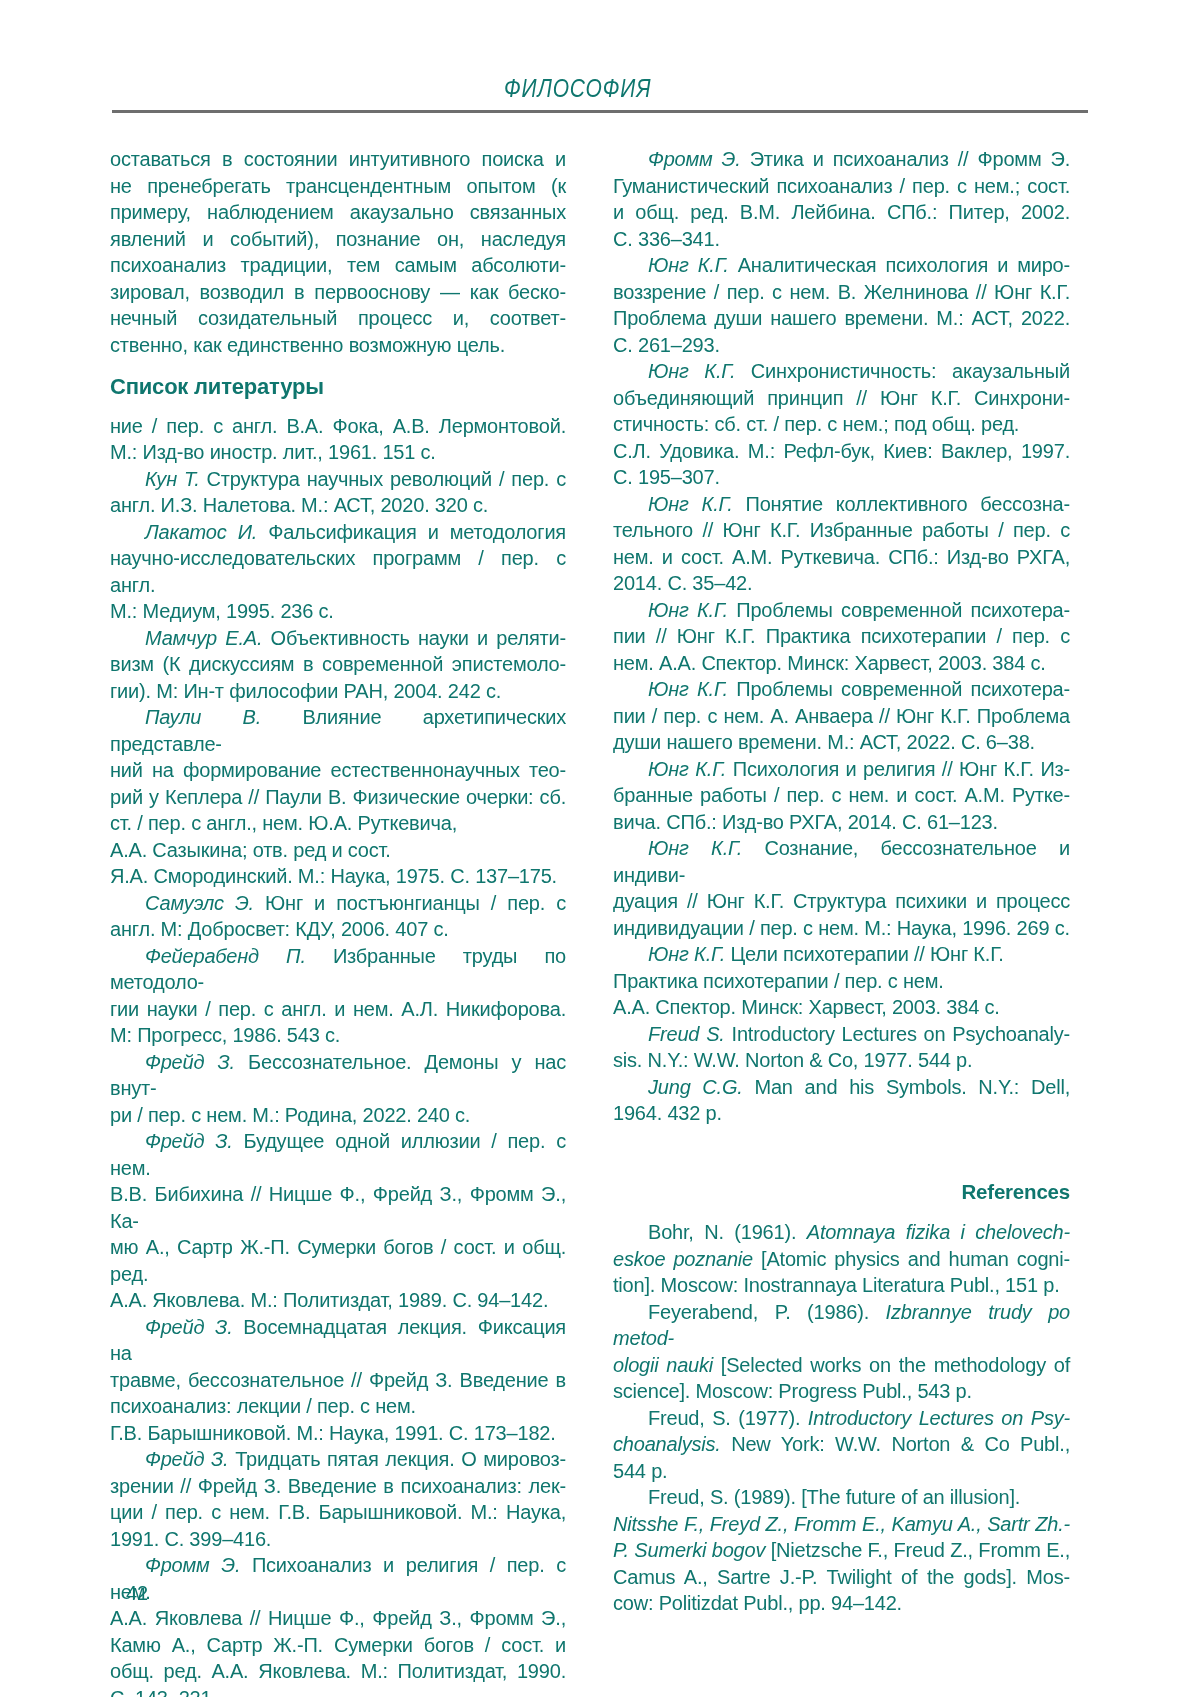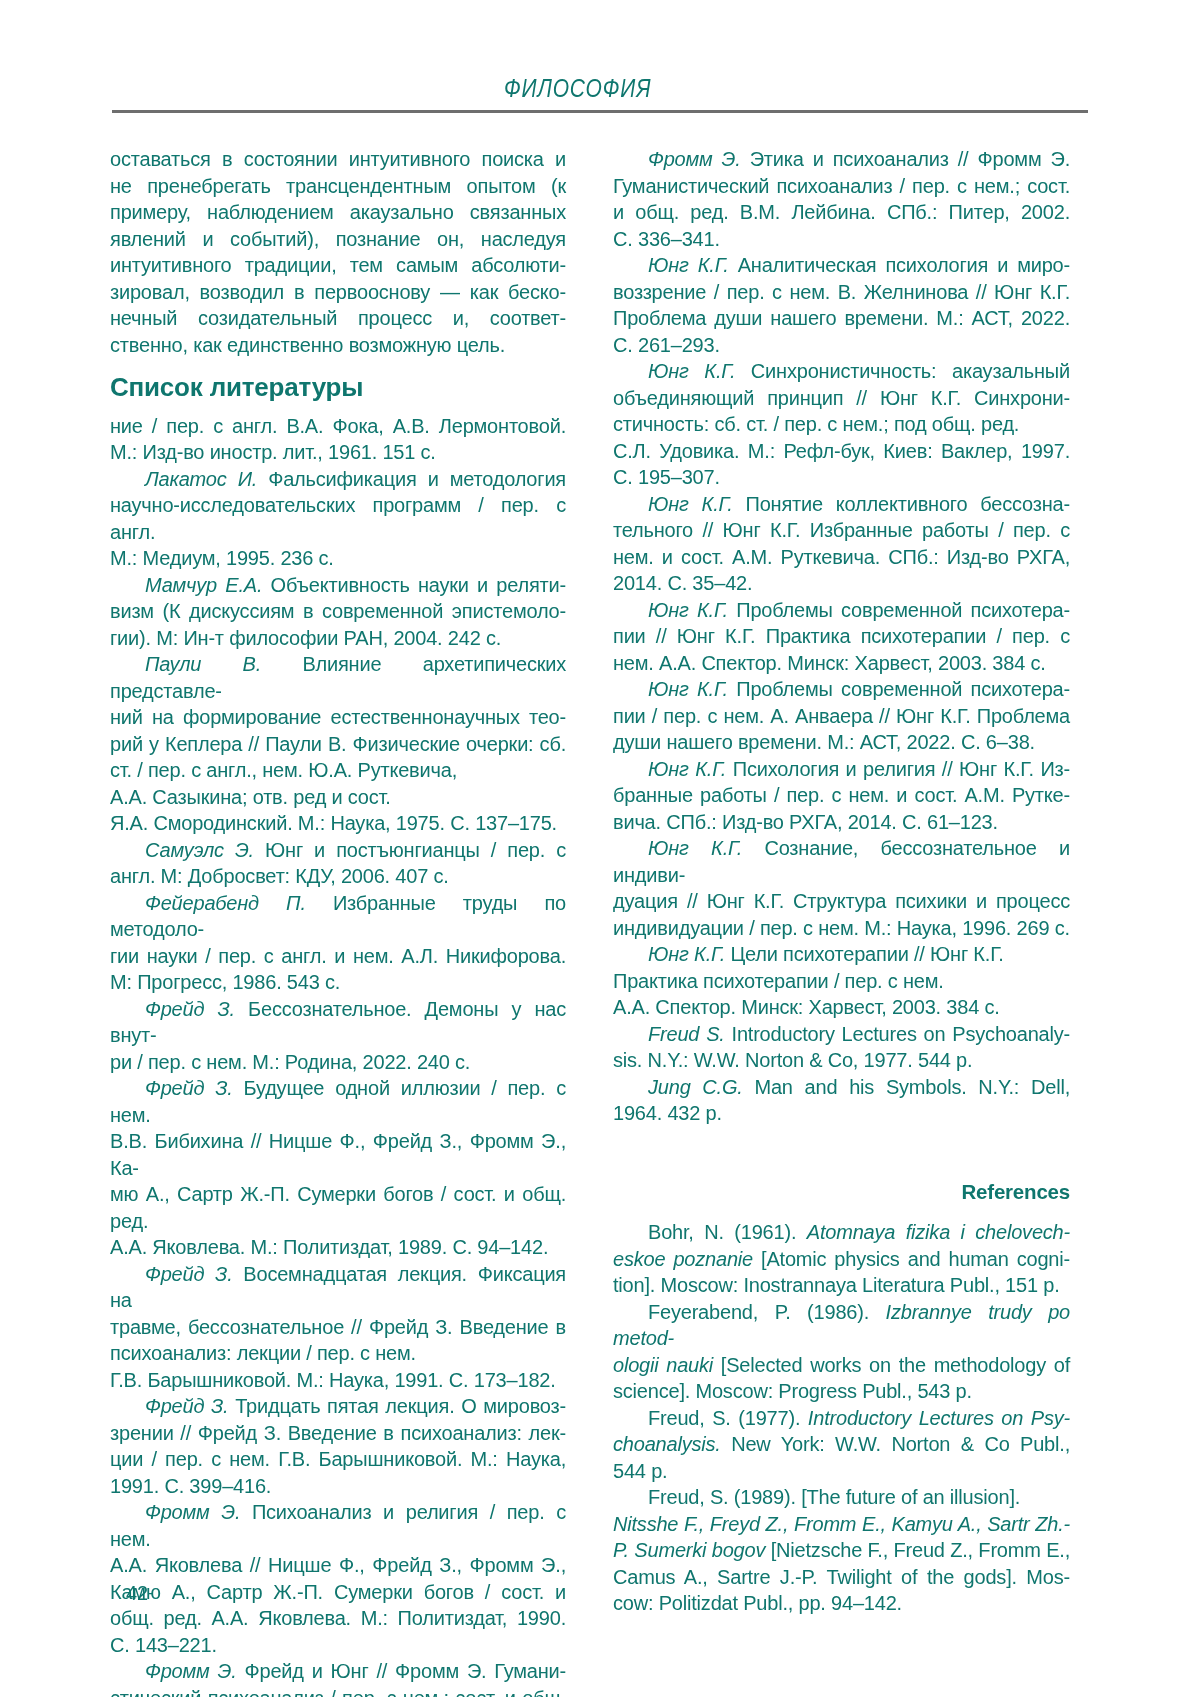--- a/index.html
+++ b/index.html
@@ -9,50 +9,54 @@
         font-size:25px;font-style:italic;}
   .journal-title .inner{display:inline-block;transform:scaleX(0.84);letter-spacing:1px;}
   .header-rule{position:absolute;left:112px;top:110px;width:976px;height:3px;background:#6e6e6e;}
   .col{position:absolute;top:126px;font-size:20px;line-height:26.5px;letter-spacing:-0.2px;margin-top:20px;}
   .col-left{left:110px;width:456px;}
   .col-right{left:613px;width:457px;}
   .line{text-align:left;}
   .line.j{text-align:justify;text-align-last:justify;text-justify:inter-word;}
   .line.ind{text-indent:35px;}
   .it{font-style:italic;}
-  .sec-heading{font-weight:bold;margin:16px 0 12px 0;font-size:26px;}
+  .sec-heading{font-weight:bold;margin:16px 0 12px 0;font-size:22px;}
   .refs-heading{font-weight:bold;margin:52px 0 14px 0;font-size:20.5px;text-align:right;}
   .page-number{position:absolute;left:126px;top:1582px;font-size:20px;}
 </style>
 </head>
 <body>
 
 <div class="page">
 
   <div class="journal-title">
     <span class="inner">ФИЛОСОФИЯ</span>
   </div>
   <div class="header-rule"></div>
 
   <div class="col col-left">
     <div>
         <div class="line j"><span>оставаться в состоянии интуитивного поиска и</span></div>
         <div class="line j"><span>не пренебрегать трансцендентным опытом (к</span></div>
         <div class="line j"><span>примеру, наблюдением акаузально связанных</span></div>
         <div class="line j"><span>явлений и событий), познание он, наследуя</span></div>
-        <div class="line j"><span>интуитивного традиции, тем самым абсолюти-</span></div>
+        <div class="line j"><span>психоанализ традиции, тем самым абсолюти-</span></div>
         <div class="line j"><span>зировал, возводил в первооснову — как беско-</span></div>
         <div class="line j"><span>нечный созидательный процесс и, соответ-</span></div>
         <div class="line"><span>ственно, как единственно возможную цель.</span></div>
       </div>
     <div class="sec-heading">Список литературы</div>
     <div>
         <div class="entry">
           <div class="line j"><span>ние / пер. с англ. В.А. Фока, А.В. Лермонтовой.</span></div>
           <div class="line"><span>М.: Изд-во иностр. лит., 1961. 151 с.</span></div>
+        </div>
+        <div class="entry">
+          <div class="line j ind"><span class="it">Кун Т.</span><span> Структура научных революций / пер. с</span></div>
+          <div class="line"><span>англ. И.З. Налетова. М.: АСТ, 2020. 320 с.</span></div>
         </div>
         <div class="entry">
           <div class="line j ind"><span class="it">Лакатос И.</span><span> Фальсификация и методология</span></div>
           <div class="line j"><span>научно-исследовательских программ / пер. с англ.</span></div>
           <div class="line"><span>М.: Медиум, 1995. 236 с.</span></div>
         </div>
         <div class="entry">
           <div class="line j ind"><span class="it">Мамчур Е.А.</span><span> Объективность науки и реляти-</span></div>
           <div class="line j"><span>визм (К дискуссиям в современной эпистемоло-</span></div>
           <div class="line"><span>гии). М: Ин-т философии РАН, 2004. 242 с.</span></div>

